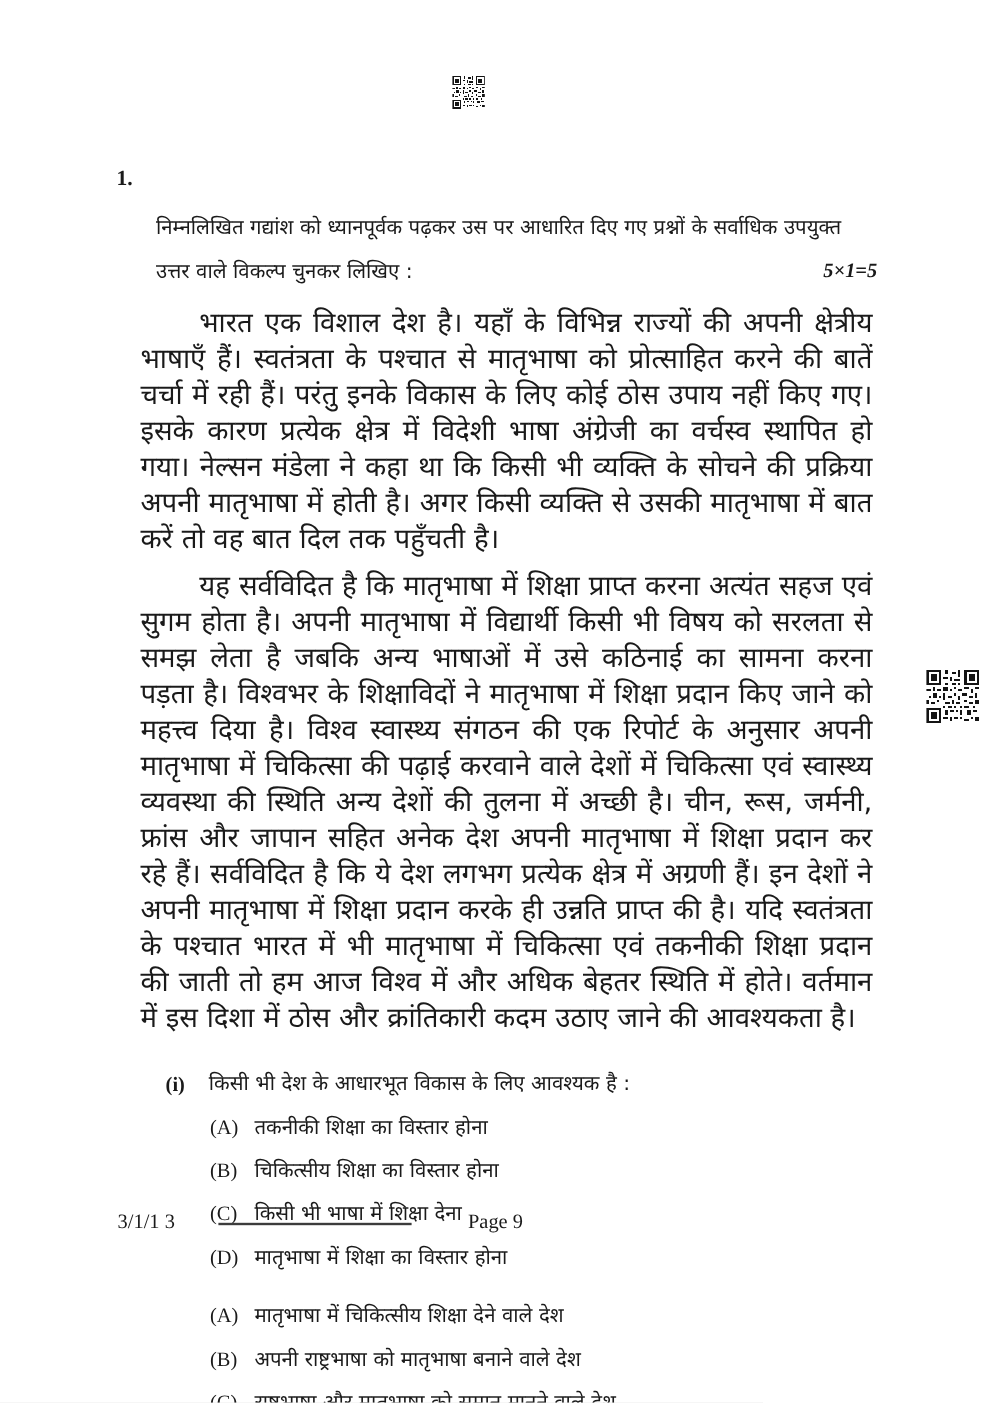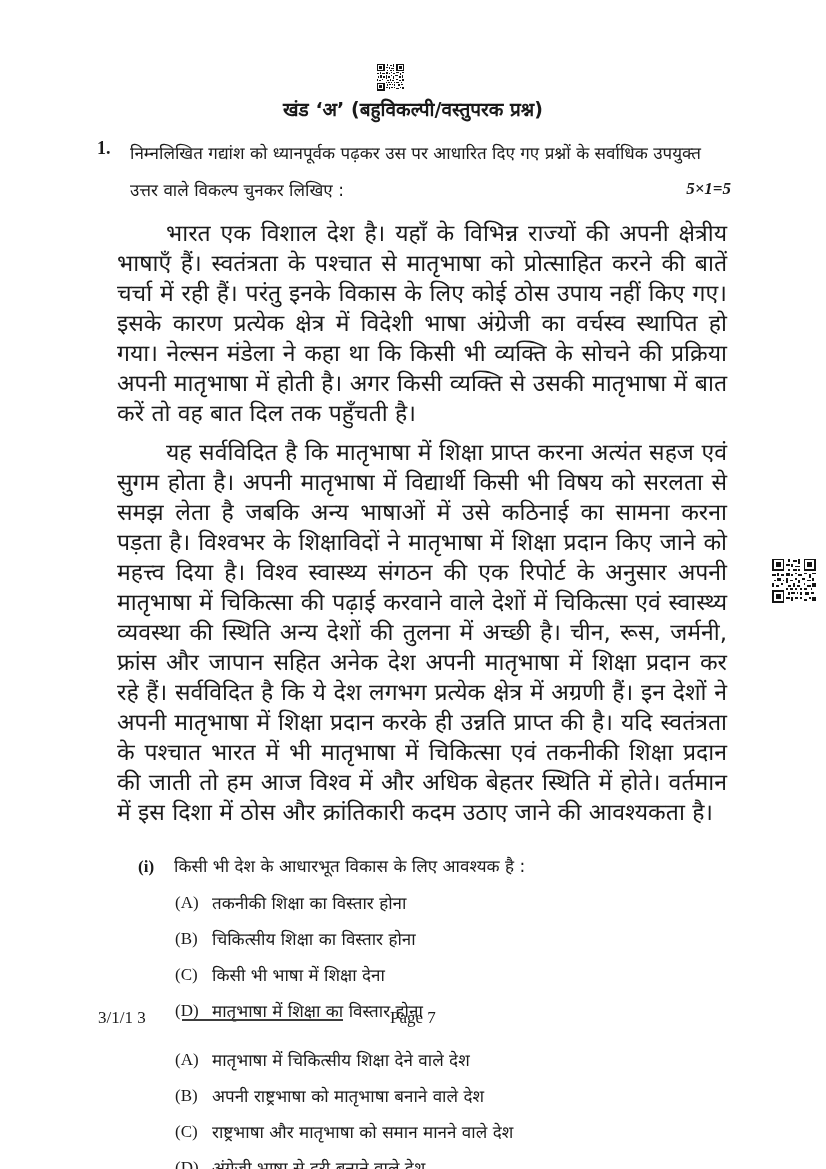--- a/index.html
+++ b/index.html
@@ -26,21 +26,21 @@
     font-size:19px; font-weight:700;
   }
 
   .content { position:absolute; left:97px; top:135px; width:634px; }
 
   .q-head { display:flex; }
   .q-num {
     flex:0 0 33px; width:33px;
     font-size:18px; font-weight:700; padding-top:3px;
   }
-  .q-intro-wrap { position:relative; flex:1; }
+  .q-intro-wrap { position:relative; flex:1;margin-top:37px; }
   .q-intro {
     margin:0; font-size:17px; line-height:37px;
     padding-right:4px; text-align:left;
   }
   .q-marks {
     position:absolute; right:0; top:44px;
     font-size:17px; font-weight:700;font-style:italic;
   }
 
   .passage { margin:9px 0 0 16px; width:618px; }
@@ -85,21 +85,20 @@
       <g fill="#ffffff">
           <path d="M1 1h5v5H1zM19 1h5v5h-5zM1 19h5v5H1z"></path>
         </g>
       <g fill="#141414">
         <path d="M2 2h3v3H2zM20 2h3v3h-3zM2 20h3v3H2z"></path>
         <path d="M9 0h1v2H9zM12 1h2v1h-2zM15 0h1v3h-1zM8 3h2v1H8zM11 3h1v2h-1zM13 4h3v1h-3zM9 6h1v1H9zM12 6h2v1h-2zM15 6h1v1h-1zM0 9h2v1H0zM3 8h1v2H3zM5 9h2v1H5zM8 8h2v2H8zM11 9h1v1h-1zM13 8h1v1h-1zM15 9h2v1h-2zM18 8h2v1h-2zM21 9h1v2h-1zM23 8h2v1h-2zM1 12h1v1H1zM3 11h2v2H3zM6 12h1v1H6zM8 11h1v3H8zM10 12h2v1h-2zM13 11h1v1h-1zM15 12h1v2h-1zM17 11h2v1h-2zM20 12h2v1h-2zM23 11h1v2h-1zM0 14h1v2H0zM2 15h2v1H2zM5 14h1v1H5zM9 15h2v1H9zM12 14h1v2h-1zM14 15h2v1h-2zM18 14h1v1h-1zM20 15h2v1h-2zM23 14h2v2h-2zM8 17h1v1H8zM10 17h2v1h-2zM13 17h1v1h-1zM16 17h1v1h-1zM18 17h2v1h-2zM22 17h1v1h-1zM9 19h1v2H9zM11 19h2v1h-2zM14 19h1v1h-1zM16 19h1v2h-1zM19 19h2v2h-2zM22 19h2v1h-2zM8 22h2v1H8zM11 22h1v2h-1zM13 22h2v1h-2zM16 22h1v1h-1zM18 23h2v1h-2zM21 22h1v1h-1zM23 22h2v2h-2z"></path>
       </g>
     </svg>
   </div>
 
-  <h1 class="section-header">खंड ‘अ’ (बहुविकल्पी/वस्तुपरक प्रश्न)</h1>
 
   <div class="content">
 
     <div class="q-head">
       <span class="q-num latin">1.</span>
       <div class="q-intro-wrap">
         <p class="q-intro">निम्नलिखित गद्यांश को ध्यानपूर्वक पढ़कर उस पर आधारित दिए गए प्रश्नों के सर्वाधिक उपयुक्त उत्तर वाले विकल्प चुनकर लिखिए :</p>
         <span class="q-marks latin">5×1=5</span>
       </div>
     </div>
@@ -168,15 +167,15 @@
         </g>
       <g fill="#141414">
         <path d="M2 2h3v3H2zM20 2h3v3h-3zM2 20h3v3H2z"></path>
         <path d="M9 0h1v2H9zM12 1h2v1h-2zM15 0h1v3h-1zM8 3h2v1H8zM11 3h1v2h-1zM13 4h3v1h-3zM9 6h1v1H9zM12 6h2v1h-2zM15 6h1v1h-1zM0 9h2v1H0zM3 8h1v2H3zM5 9h2v1H5zM8 8h2v2H8zM11 9h1v1h-1zM13 8h1v1h-1zM15 9h2v1h-2zM18 8h2v1h-2zM21 9h1v2h-1zM23 8h2v1h-2zM1 12h1v1H1zM3 11h2v2H3zM6 12h1v1H6zM8 11h1v3H8zM10 12h2v1h-2zM13 11h1v1h-1zM15 12h1v2h-1zM17 11h2v1h-2zM20 12h2v1h-2zM23 11h1v2h-1zM0 14h1v2H0zM2 15h2v1H2zM5 14h1v1H5zM9 15h2v1H9zM12 14h1v2h-1zM14 15h2v1h-2zM18 14h1v1h-1zM20 15h2v1h-2zM23 14h2v2h-2zM8 17h1v1H8zM10 17h2v1h-2zM13 17h1v1h-1zM16 17h1v1h-1zM18 17h2v1h-2zM22 17h1v1h-1zM9 19h1v2H9zM11 19h2v1h-2zM14 19h1v1h-1zM16 19h1v2h-1zM19 19h2v2h-2zM22 19h2v1h-2zM8 22h2v1H8zM11 22h1v2h-1zM13 22h2v1h-2zM16 22h1v1h-1zM18 23h2v1h-2zM21 22h1v1h-1zM23 22h2v2h-2z"></path>
       </g>
     </svg>
   </div>
 
   <span class="footer-code latin">3/1/1 3</span>
   <span class="footer-line"></span>
-  <span class="page-num latin">Page 7</span>
+  <span class="page-num latin">Page 9</span>
 
 </div>
 
 </body></html>

